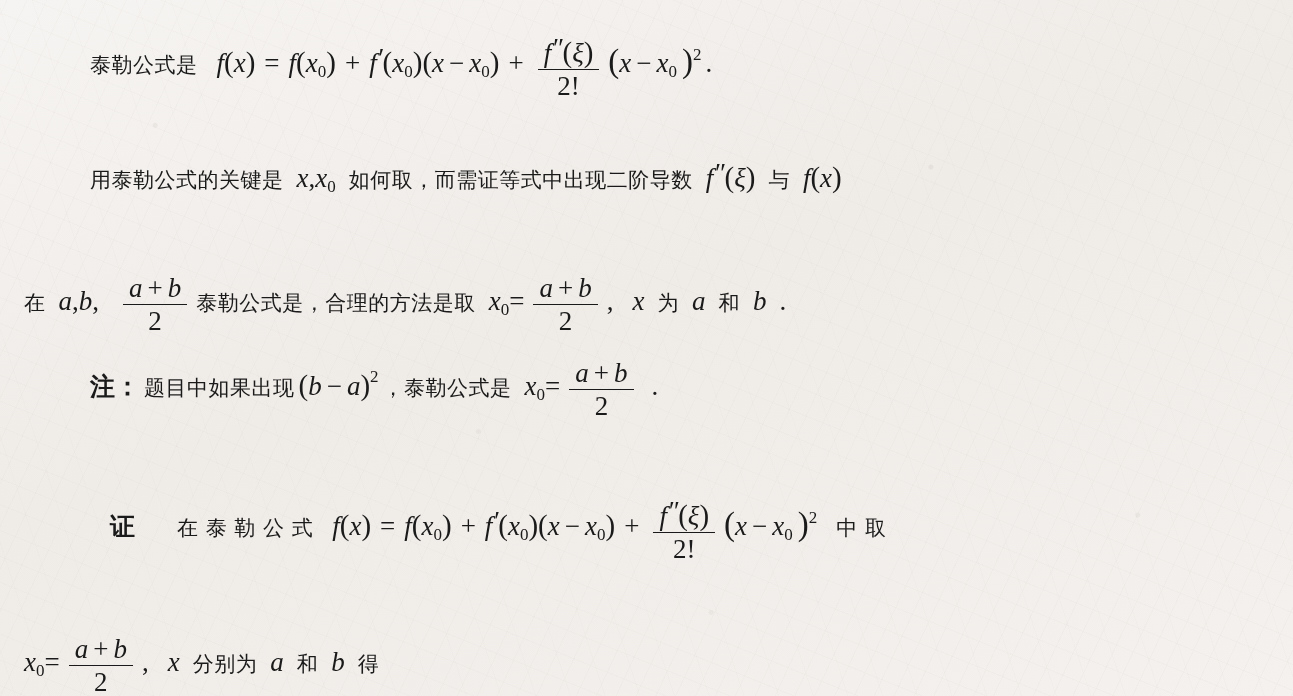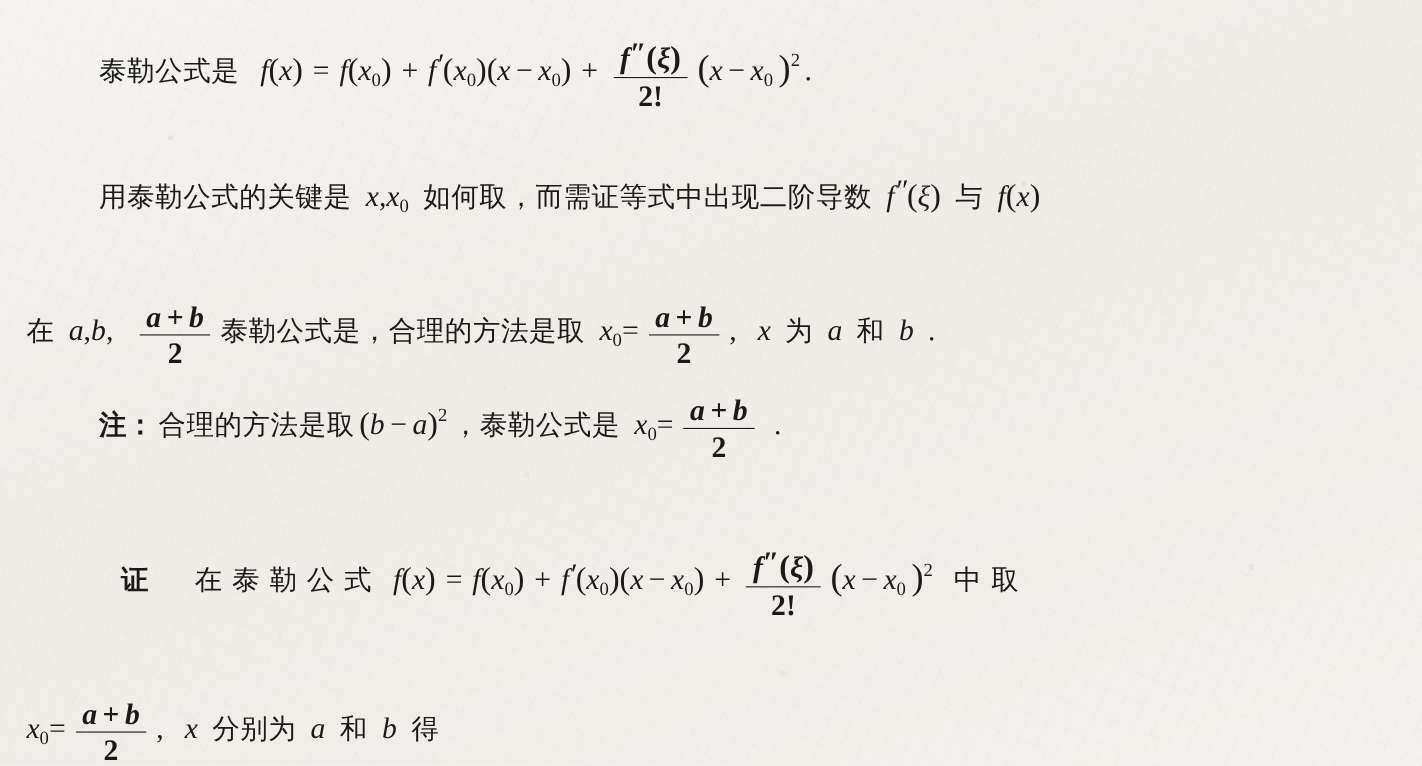--- a/index.html
+++ b/index.html
@@ -36,21 +36,21 @@
   .content {
     position: relative;
     z-index: 1;
     padding: 0;
   }
 
   
   .blk { position: absolute; white-space: nowrap; }
   .cn {
     font-family: "DejaVu Sans", sans-serif;
-    font-size: 25px;
+    font-size: 21px;
     letter-spacing: 0.5px;
   }
   .cn-b {
     font-family: "DejaVu Sans", sans-serif;
     font-size: 25px;
     font-weight: bold;
   }
   .mi {
     font-family: "Liberation Serif", serif;
     font-style: italic;
@@ -89,21 +89,20 @@
     font-size: 33px;
   }
   
   .frac {
     display: inline-block;
     vertical-align: middle;
     text-align: center;
     margin: 0 5px;
     position: relative;
     top: -1px;
-    font-weight: bold;
   }
   .frac > .num {
     display: block;
     padding: 0 6px 1px 6px;
     line-height: 1.05;
   }
   .frac > .bar {
     display: block;
     border-top: 1.6px solid #1a1a1a;
     height: 0;
@@ -191,21 +190,21 @@
     <span class="sp-s"></span>
     <span class="cn">和</span>
     <span class="sp-s"></span>
     <span class="mi">b</span>
     <span class="sp-s"></span>
     <span class="mo">.</span>
   </div>
 
   <div class="blk" style="left:90px; top:360px;">
     <span class="cn-b">注：</span>
-    <span class="cn">合理的方法是取</span>
+    <span class="cn">题目中如果出现</span>
     <span class="paren">(</span><span class="mi">b</span><span class="sp-s"></span><span class="mo">−</span><span class="sp-s"></span><span class="mi">a</span><span class="paren">)</span><span class="sup">2</span>
     <span class="cn">，泰勒公式是</span>
     <span class="sp-s"></span>
     <span class="mi">x</span><span class="sub">0</span><span class="mo">=</span>
     <span class="frac">
       <span class="num"><span class="mi">a</span><span class="sp-s"></span><span class="mo">+</span><span class="sp-s"></span><span class="mi">b</span></span>
       <span class="bar"></span>
       <span class="den"><span class="mn">2</span></span>
     </span>
     <span class="sp-s"></span>

